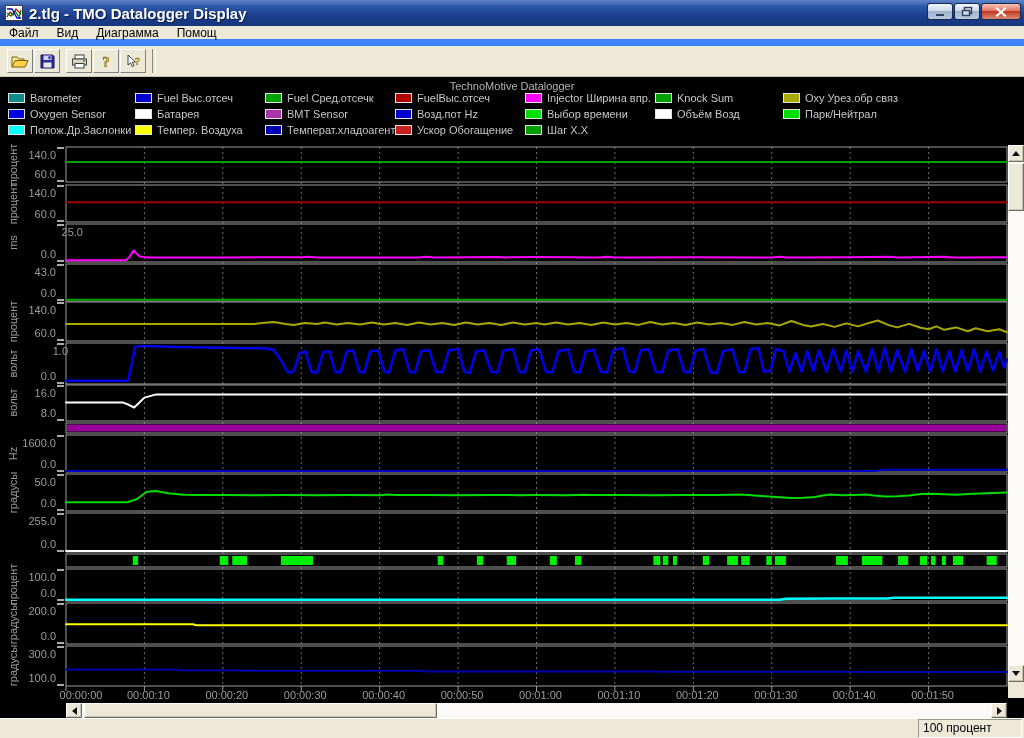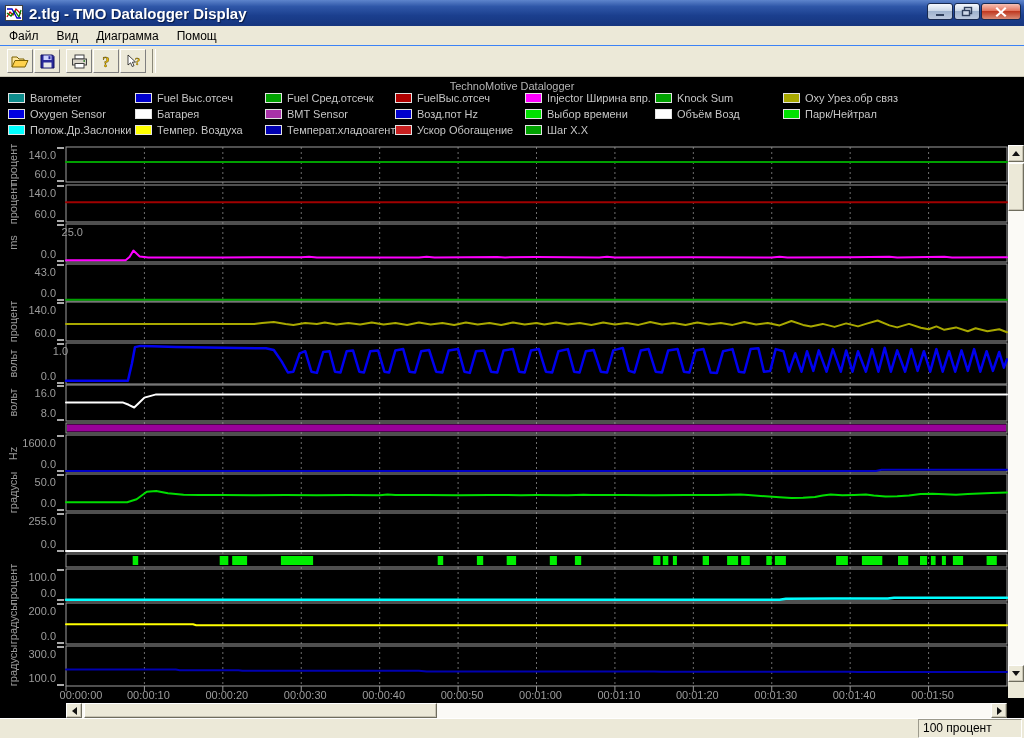--- a/index.html
+++ b/index.html
@@ -16,21 +16,21 @@
   }
   .title-icon{width:18px;height:16px;margin-right:6px;flex:none;}
   .title-text{color:#fff;font-weight:bold;font-size:15px;text-shadow:1px 1px 1px #0a1c45;white-space:nowrap;}
   .winbtn{position:absolute;top:3px;height:17px;border-radius:3px;border:1px solid #17294e;box-sizing:border-box;
     background:linear-gradient(#f4f8fd,#ccd8e8 45%,#9fb3ce 50%,#bcc9de);display:flex;align-items:center;justify-content:center;}
   .winbtn.min{left:927px;width:26px;}
   .winbtn.restore{left:954px;width:26px;}
   .winbtn.close{left:981px;width:40px;background:linear-gradient(#f6c1b5,#e4765f 45%,#c03a22 50%,#d98a74);}
   .menubar{
     position:absolute;left:0;top:26px;width:1024px;height:20px;background:#ece9d8;
-    display:flex;align-items:center;font-size:12px;color:#000;border-bottom:1px solid #3b82f6;box-sizing:border-box;
+    display:flex;align-items:center;font-size:12px;color:#000;border-bottom:7px solid #3b82f6;box-sizing:border-box;
   }
   .menu-item{padding:2px 9px;white-space:nowrap;}
   .toolbar{
     position:absolute;left:0;top:46px;width:1024px;height:31px;background:#ece9d8;box-sizing:border-box;
     border-bottom:1px solid #c8c4b4;
   }
   .tb-btn{position:absolute;top:3px;width:26px;height:24px;background:#ece9d8;box-sizing:border-box;
     border:1px solid;border-color:#fff #7f7f7f #7f7f7f #fff;display:flex;align-items:center;justify-content:center;}
   .tb-sep{position:absolute;top:3px;left:152px;width:2px;height:24px;border-left:1px solid #8a8878;border-right:1px solid #fff;}
   

